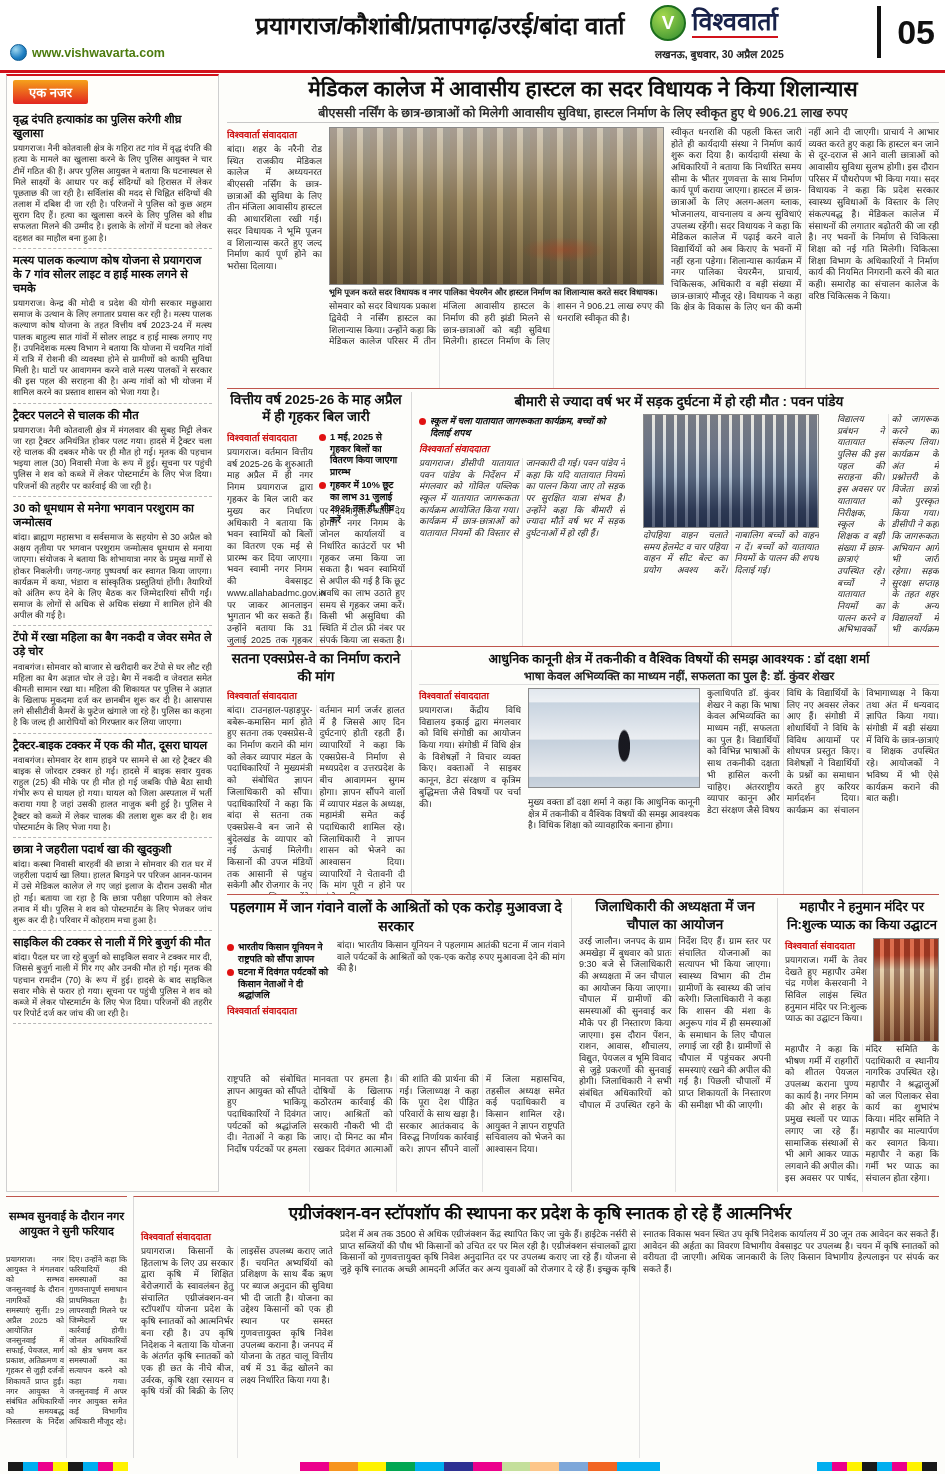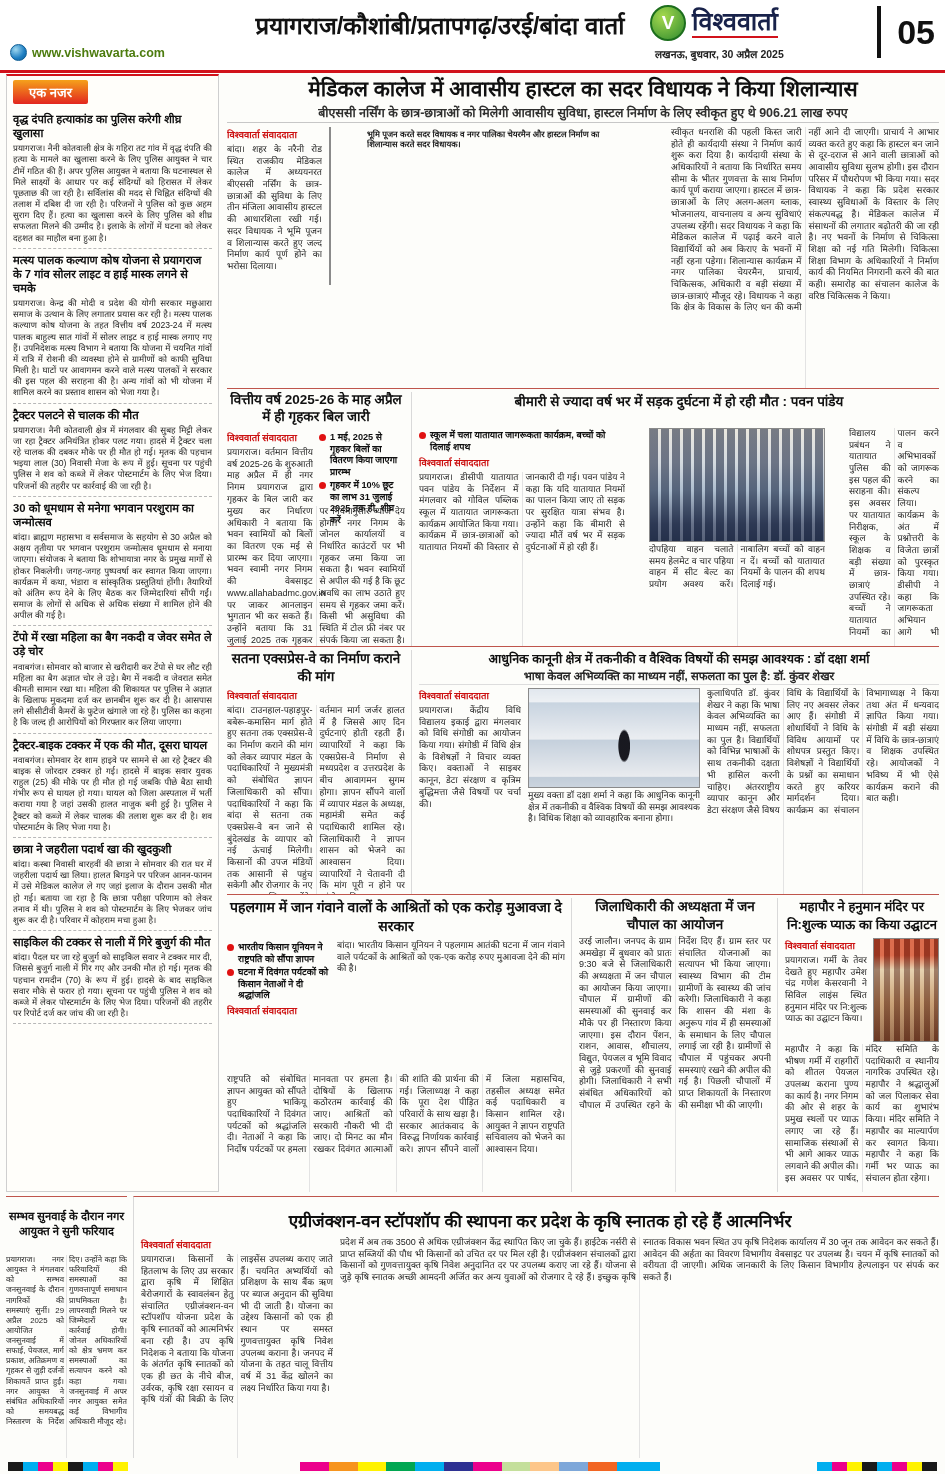--- a/index.html
+++ b/index.html
@@ -35,21 +35,21 @@
   .sidebar-title{display:inline-block;background:linear-gradient(180deg,#f5a11b,#e2261f);color:#fff;font-weight:bold;font-size:13px;padding:3px 16px;border-radius:2px;margin-bottom:4px;}
   .brief{border-bottom:1px dashed #b8b8b8;padding:4px 0;}
   .brief h4{font-size:11.3px;color:#0e0e0e;line-height:1.25;margin:0 0 3px;}
   
   .main{position:absolute;left:227px;top:74px;width:712px;height:1118px;display:flex;flex-direction:column;box-sizing:border-box;}
   .row-lead{height:314px;display:flex;flex-direction:column;overflow:hidden;}
   .lead-h1{font-size:21px;font-weight:bold;text-align:center;height:30px;line-height:30px;color:#101010;}
   .lead-sub{font-size:12.5px;font-weight:bold;text-align:center;height:18px;line-height:18px;color:#30302f;border-bottom:1px solid #c7c7c7;margin-bottom:4px;}
   .lead-body{flex:1;display:flex;gap:7px;min-height:0;}
   .lead-col1{width:95px;flex:0 0 auto;display:flex;flex-direction:column;}
-  .lead-mid{width:335px;flex:0 0 auto;display:flex;gap:36px;}
+  .lead-mid{width:335px;flex:0 0 auto;display:flex;flex-direction:column;}
   .lead-photo{height:156px;background:
       radial-gradient(ellipse 60px 18px at 70% 78%, rgba(180,60,30,.45), rgba(180,60,30,0) 70%),
       repeating-linear-gradient(90deg, rgba(70,45,30,.40) 0 7px, rgba(140,110,70,.25) 7px 13px, rgba(40,30,20,.35) 13px 20px),
       linear-gradient(180deg,#e9e7df 0%,#d8cfb4 22%,#b3a478 48%,#8a7a52 78%,#6f6243 100%);
       background-size:100% 100%,100% 52%,100% 100%;background-position:center,left bottom,center;}
   .lead-midtext{margin-top:2px;}
   .lead-right{flex:1;min-width:0;}
   .row{border-top:1px solid #bf554c;padding-top:3px;box-sizing:border-box;display:flex;gap:7px;overflow:hidden;}
   .r2{height:258px;}
   .r3{height:248px;}
@@ -57,21 +57,21 @@
   .vsep{border-right:1px solid #d9d9d9;padding-right:6px;}
   
   .art-grihakar{width:178px;flex:0 0 auto;display:flex;flex-direction:column;}
   .art-grihakar h3{font-size:13.5px;text-align:center;height:36px;line-height:1.25;overflow:hidden;color:#101010;}
   .gri-top{display:flex;gap:6px;height:74px;margin:2px 0;}
   .gri-intro{width:50%;display:flex;flex-direction:column;}
   .gri-bullets{width:50%;}
   
   .art-pawan{flex:1;min-width:0;display:flex;flex-direction:column;}
   .art-pawan h3{font-size:13.5px;text-align:center;height:20px;line-height:20px;color:#101010;}
-  .pawan-grid{flex:1;display:flex;gap:24px;min-height:0;margin-top:16px;}
+  .pawan-grid{flex:1;display:flex;gap:18px;min-height:0;margin-top:2px;font-style:italic;}
   .pawan-left{width:206px;flex:0 0 auto;display:flex;flex-direction:column;}
   .pawan-mid{width:176px;flex:0 0 auto;display:flex;flex-direction:column;}
   .pawan-photo{height:112px;background:
       repeating-linear-gradient(90deg, rgba(25,35,60,.55) 0 8px, rgba(235,235,235,.20) 8px 11px),
       linear-gradient(180deg,#eae6dc 0%,#cfd6dd 30%,#9fb3c8 55%,#445270 85%,#33405c 100%);
       background-size:100% 55%,100% 100%;background-position:left bottom,center;}
   .pawan-right{flex:1;min-width:0;}
   
   .art-satna{width:178px;flex:0 0 auto;display:flex;flex-direction:column;}
   .art-satna h3{font-size:13.5px;text-align:center;height:38px;line-height:1.3;overflow:hidden;color:#101010;}
@@ -110,21 +110,21 @@
   .mayor-intro{width:82px;flex:0 0 auto;display:flex;flex-direction:column;}
   .mayor-photo{flex:1;background:
       repeating-linear-gradient(90deg, rgba(90,40,25,.5) 0 6px, rgba(230,200,160,.3) 6px 10px),
       linear-gradient(180deg,#d8452a 0%,#d8452a 16%,#e8d7b8 30%,#c09468 62%,#7a4a2f 100%);
       background-size:100% 40%,100% 100%;background-position:left bottom,center;}
   
   .sambhav{position:absolute;left:6px;top:1196px;width:121px;height:262px;border-top:1px solid #bf554c;padding-top:12px;box-sizing:border-box;overflow:hidden;display:flex;flex-direction:column;}
   .sambhav h3{font-size:11.3px;text-align:center;height:46px;line-height:1.3;overflow:hidden;color:#101010;}
   .sambhav .txt{font-size:7.8px;}
   
-  .agri{position:absolute;left:133px;top:1196px;width:806px;height:262px;border-top:1px solid #bf554c;border-left:1px solid #d9d9d9;padding:12px 0 0 7px;box-sizing:border-box;display:flex;flex-direction:column;overflow:hidden;}
+  .agri{position:absolute;left:133px;top:1196px;width:806px;height:262px;border-top:1px solid #bf554c;border-left:1px solid #d9d9d9;padding:4px 0 0 7px;box-sizing:border-box;display:flex;flex-direction:column;overflow:hidden;}
   .agri h2{font-size:17px;font-weight:bold;text-align:center;height:26px;line-height:26px;color:#101010;}
   .agri-body{flex:1;display:flex;gap:7px;min-height:0;margin-top:2px;}
   .agri-left{width:192px;flex:0 0 auto;display:flex;flex-direction:column;}
   .agri-photoblock{width:372px;flex:0 0 auto;display:flex;flex-direction:column;}
   .agri-photo{flex:1;background:
       radial-gradient(ellipse 22px 36px at 11% 38%, rgba(25,40,55,.92) 55%, rgba(25,40,55,0) 70%),
       repeating-linear-gradient(100deg, rgba(255,255,255,.30) 0 3px, rgba(255,255,255,0) 3px 24px),
       linear-gradient(180deg,#cfd9d2 0%,#9cc08a 18%,#4f8a44 48%,#2f6a33 100%);}
   .agri-right{flex:1;min-width:0;}
   
@@ -261,21 +261,21 @@
       <article class="art-legal">
         <h3 class="nw">आधुनिक कानूनी क्षेत्र में तकनीकी व वैश्विक विषयों की समझ आवश्यक : डॉ दक्षा शर्मा</h3>
         <h4 class="nw">भाषा केवल अभिव्यक्ति का माध्यम नहीं, सफलता का पुल है: डॉ. कुंवर शेखर</h4>
         <div class="legal-grid">
           <div class="legal-left">
             <div class="byline">विश्ववार्ता संवाददाता</div>
             <div class="txt grow">प्रयागराज। केंद्रीय विधि विद्यालय इकाई द्वारा मंगलवार को विधि संगोष्ठी का आयोजन किया गया। संगोष्ठी में विधि क्षेत्र के विशेषज्ञों ने विचार व्यक्त किए। वक्ताओं ने साइबर कानून, डेटा संरक्षण व कृत्रिम बुद्धिमत्ता जैसे विषयों पर चर्चा की।</div>
           </div>
           <figure class="legal-mid">
             <div class="photo legal-photo"></div>
-            <div class="txt grow" style="margin-top:2px;">मुख्य वक्ता डॉ दक्षा शर्मा ने कहा कि आधुनिक कानूनी क्षेत्र में तकनीकी व वैश्विक विषयों की समझ आवश्यक है। विधिक शिक्षा को व्यावहारिक बनाना होगा।</div>
+            <div class="txt grow" style="margin-top:9px;">मुख्य वक्ता डॉ दक्षा शर्मा ने कहा कि आधुनिक कानूनी क्षेत्र में तकनीकी व वैश्विक विषयों की समझ आवश्यक है। विधिक शिक्षा को व्यावहारिक बनाना होगा।</div>
           </figure>
           <div class="txt c3 legal-right">कुलाधिपति डॉ. कुंवर शेखर ने कहा कि भाषा केवल अभिव्यक्ति का माध्यम नहीं, सफलता का पुल है। विद्यार्थियों को विभिन्न भाषाओं के साथ तकनीकी दक्षता भी हासिल करनी चाहिए। अंतरराष्ट्रीय व्यापार कानून और डेटा संरक्षण जैसे विषय विधि के विद्यार्थियों के लिए नए अवसर लेकर आए हैं। संगोष्ठी में शोधार्थियों ने विधि के विविध आयामों पर शोधपत्र प्रस्तुत किए। विशेषज्ञों ने विद्यार्थियों के प्रश्नों का समाधान करते हुए करियर मार्गदर्शन दिया। कार्यक्रम का संचालन विभागाध्यक्ष ने किया तथा अंत में धन्यवाद ज्ञापित किया गया। संगोष्ठी में बड़ी संख्या में विधि के छात्र-छात्राएं व शिक्षक उपस्थित रहे। आयोजकों ने भविष्य में भी ऐसे कार्यक्रम कराने की बात कही।</div>
         </div>
       </article>
     </div>
 
     <div class="row r4">
       <article class="art-pah vsep">
         <h3>पहलगाम में जान गंवाने वालों के आश्रितों को एक करोड़ मुआवजा दे सरकार</h3>
         <div class="pah-top">

